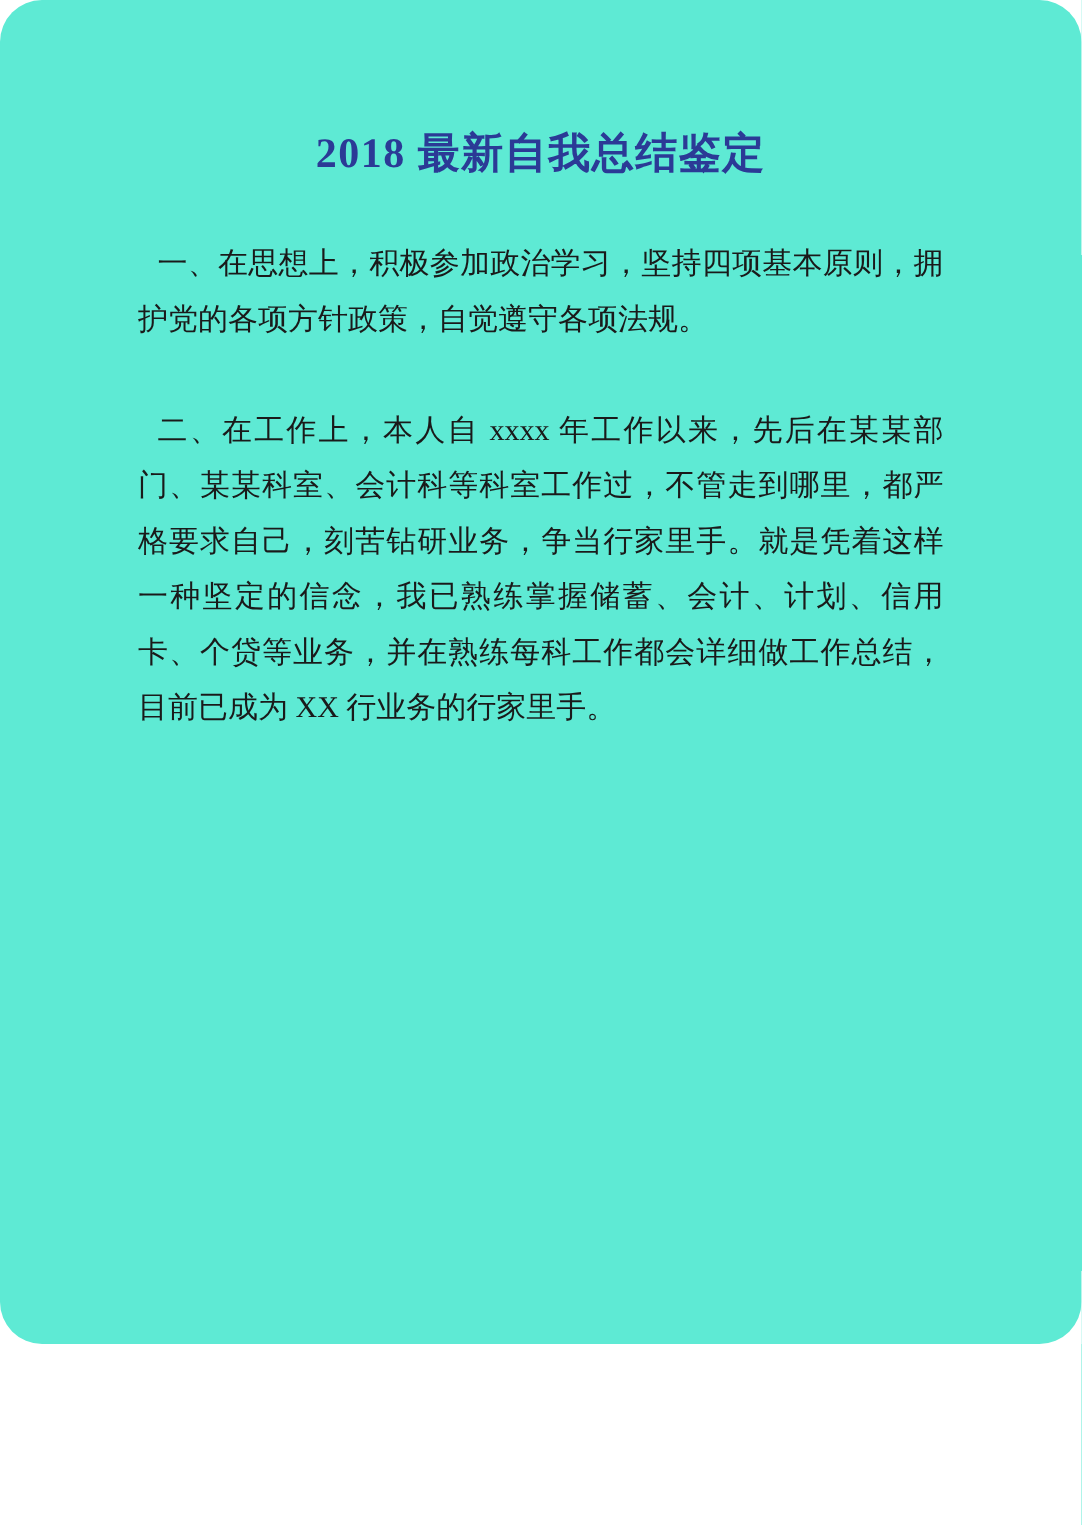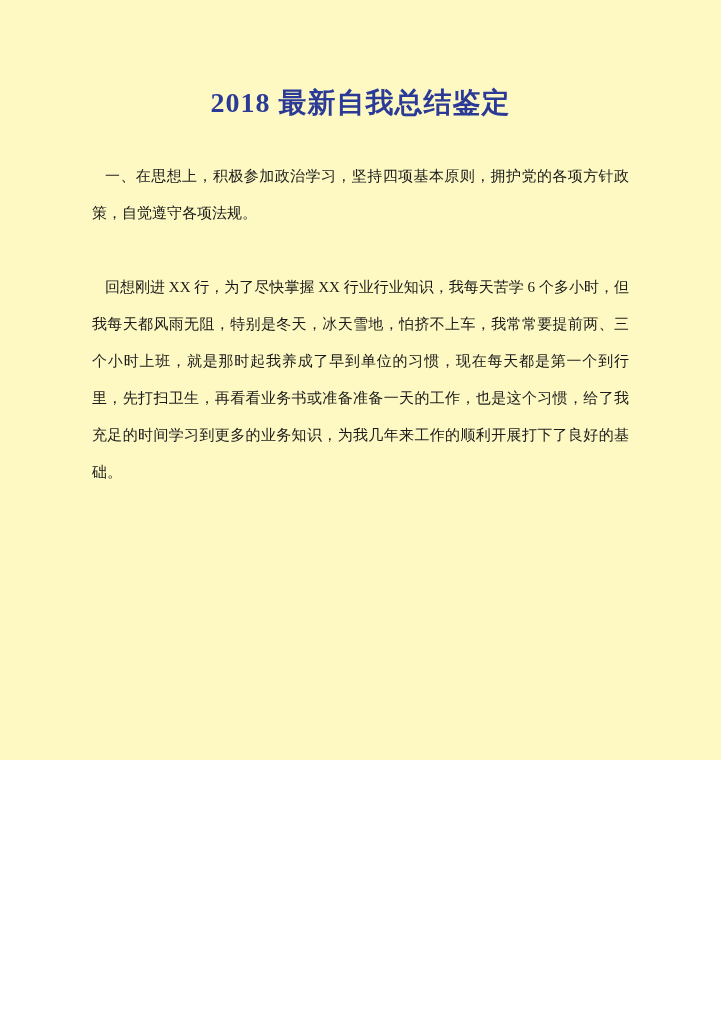--- a/index.html
+++ b/index.html
@@ -3,52 +3,53 @@
 <meta charset="utf-8">
 <style>
   html, body {
     margin: 0;
     padding: 0;
     background: #ffffff;
   }
   .page {
     position: relative;
     width: 721px;
-    height: 760px;
+    height: 896px;
     margin: 0 auto;
-    background: #fef9c3;
+    background: #5eead4;
     box-sizing: border-box;
     padding: 84px 92px 0 92px;
     overflow: hidden;
     font-family: "Liberation Serif", "DejaVu Serif", serif;
+    border-radius: 28px;
   }
   .doc-title {
     margin: 0 0 36px 0;
     text-align: center;
     font-size: 28px;
     line-height: 38px;
     font-weight: bold;
     letter-spacing: 1px;
     color: #2b3a96; 
     font-family: "Liberation Serif", "DejaVu Serif", serif;
   }
   .doc-body p {
     margin: 0 0 37px 0;
-    font-size: 15px;
+    font-size: 20px;
     line-height: 37px;
     color: #1a1a1a;
     text-align: justify;
     text-indent: 13px;
     word-break: break-all;
     font-family: "Liberation Serif", "DejaVu Serif", serif;
   }
 </style>
 </head>
 <body>
 
 <div class="page">
   <h1 class="doc-title" style="color: rgb(43, 58, 150);">2018 最新自我总结鉴定</h1>
 
   <div class="doc-body">
     <p>一、在思想上，积极参加政治学习，坚持四项基本原则，拥护党的各项方针政策，自觉遵守各项法规。</p>
-    <p>回想刚进 XX 行，为了尽快掌握 XX 行业行业知识，我每天苦学 6 个多小时，但我每天都风雨无阻，特别是冬天，冰天雪地，怕挤不上车，我常常要提前两、三个小时上班，就是那时起我养成了早到单位的习惯，现在每天都是第一个到行里，先打扫卫生，再看看业务书或准备准备一天的工作，也是这个习惯，给了我充足的时间学习到更多的业务知识，为我几年来工作的顺利开展打下了良好的基础。</p>
+    <p>二、在工作上，本人自 xxxx 年工作以来，先后在某某部门、某某科室、会计科等科室工作过，不管走到哪里，都严格要求自己，刻苦钻研业务，争当行家里手。就是凭着这样一种坚定的信念，我已熟练掌握储蓄、会计、计划、信用卡、个贷等业务，并在熟练每科工作都会详细做工作总结，目前已成为 XX 行业务的行家里手。</p>
   </div>
 </div>
 
 </body></html>

